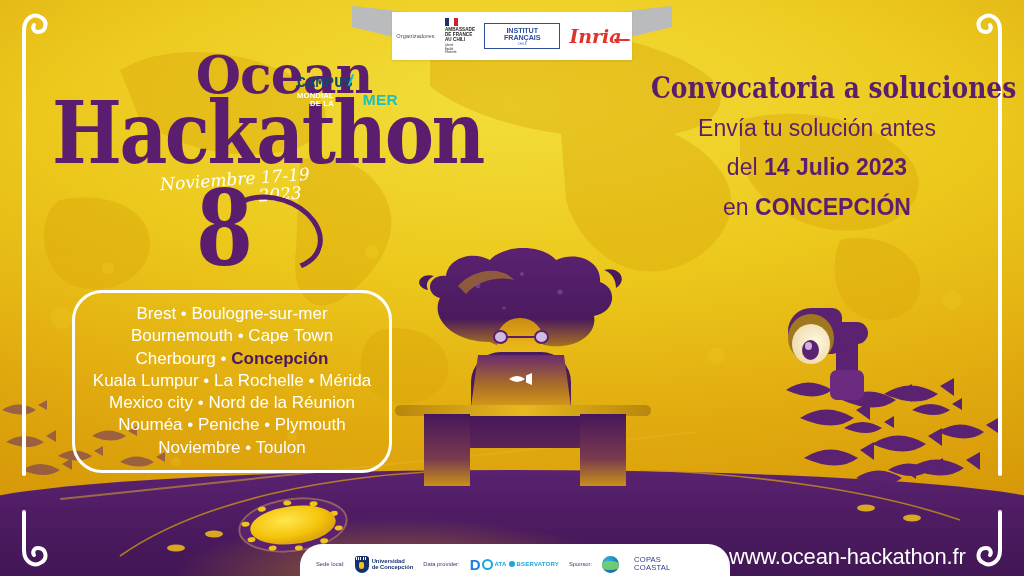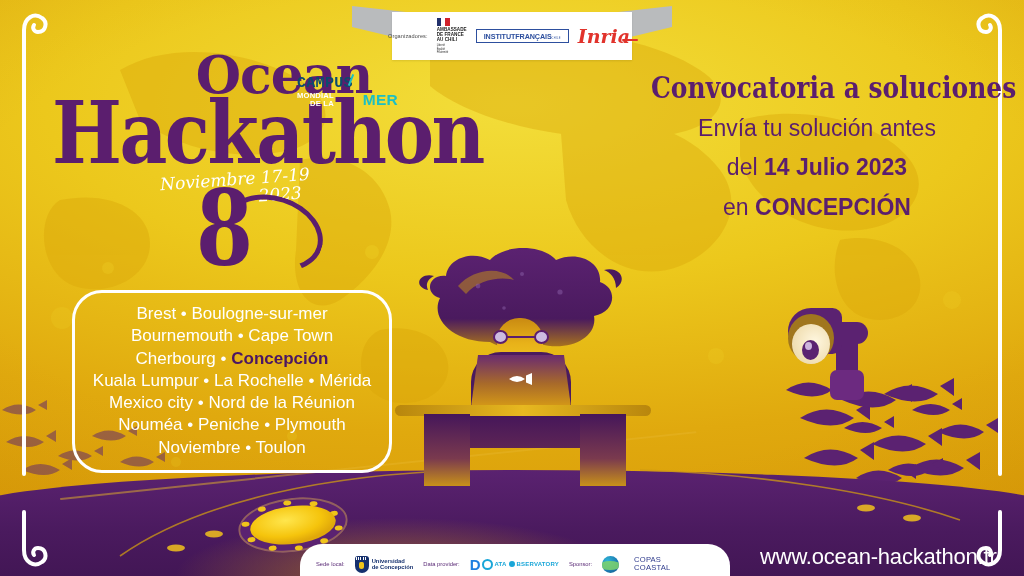--- a/index.html
+++ b/index.html
@@ -63,22 +63,22 @@
   
   .logo-embassy { display: flex; flex-direction: column; gap: 1px; }
   .flag { display: flex; width: 13px; height: 8px; }
   .flag i { flex: 1; display: block; }
   .flag .b { background: #21306b; } .flag .w { background: #fff; } .flag .r { background: #d0222c; }
   .emb-txt { font-size: 4.6px; line-height: 1.12; font-weight: bold; color: #1b1b1b; letter-spacing: .05px; }
   .emb-motto { font-size: 2.7px; line-height: 1.18; color: #2b2b2b; margin-top: 1px; }
 
   
   .logo-if {
-    border: 1.4px solid #2d4f9e; padding: 3px 7px 2px;
-    display: flex; flex-direction: row; align-items: flex-end;
+    border: 1.4px solid #2d4f9e; padding: 3px 19px 2px;
+    display: flex; flex-direction: column; align-items: center;
   }
   .if-txt { font-size: 7.2px; font-weight: bold; color: #2d4f9e; line-height: .98; letter-spacing: -.1px; }
   .if-sub { font-size: 2.6px; color: #2d4f9e; margin-top: 1.5px; letter-spacing: .3px; }
 
   
   .logo-inria {
     font-family: "DejaVu Serif", serif;
     font-style: italic; font-weight: bold;
     font-size: 19px; color: #e1332c; line-height: 1;
     position: relative; padding-right: 6px;
@@ -327,21 +327,21 @@
     position: relative; overflow: hidden;
   }
   .copas-mark::after {
     content: ""; position: absolute; left: -3px; top: 5px; width: 22px; height: 9px;
     border-radius: 50%; background: #7fd36b; opacity: .85;
   }
   .copas-txt { font-size: 7.6px; color: #2e3a8c; line-height: 1.1; letter-spacing: .2px; }
 
   
   .url {
-    position: absolute; left: 760px; top: 544px;
+    position: absolute; left: 729px; top: 544px;
     color: #ffffff; font-size: 22px; letter-spacing: -.2px;
   }
 </style>
 </head>
 <body>
 
 <div id="poster">
 
   <div class="bg-base"></div>
 

